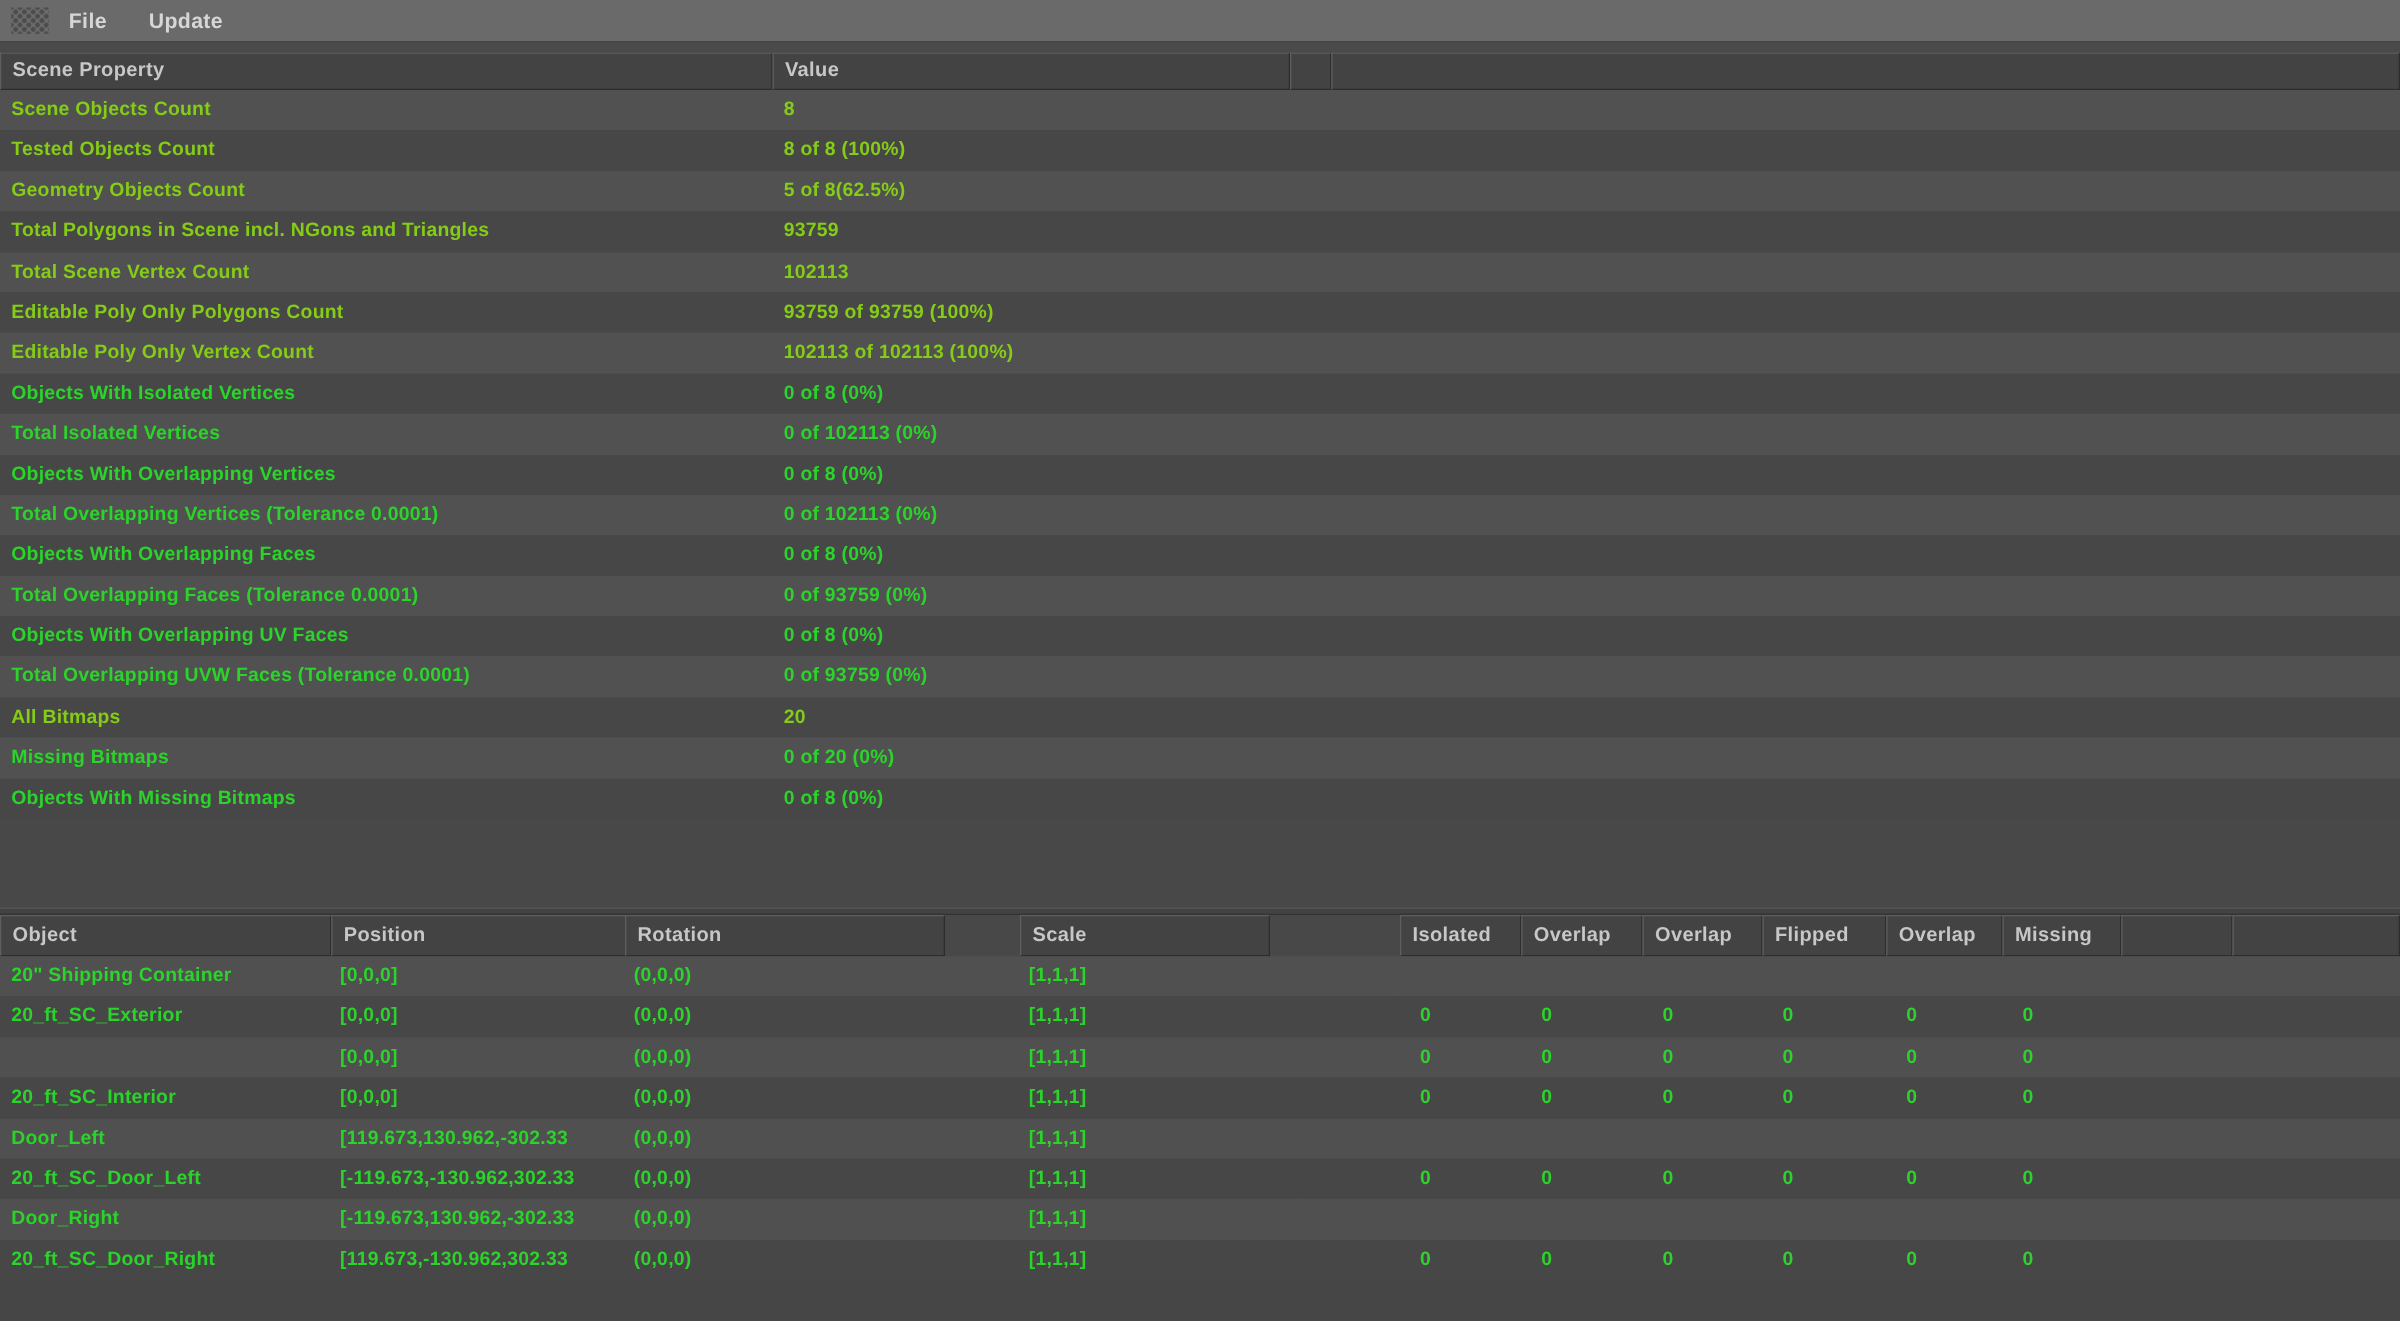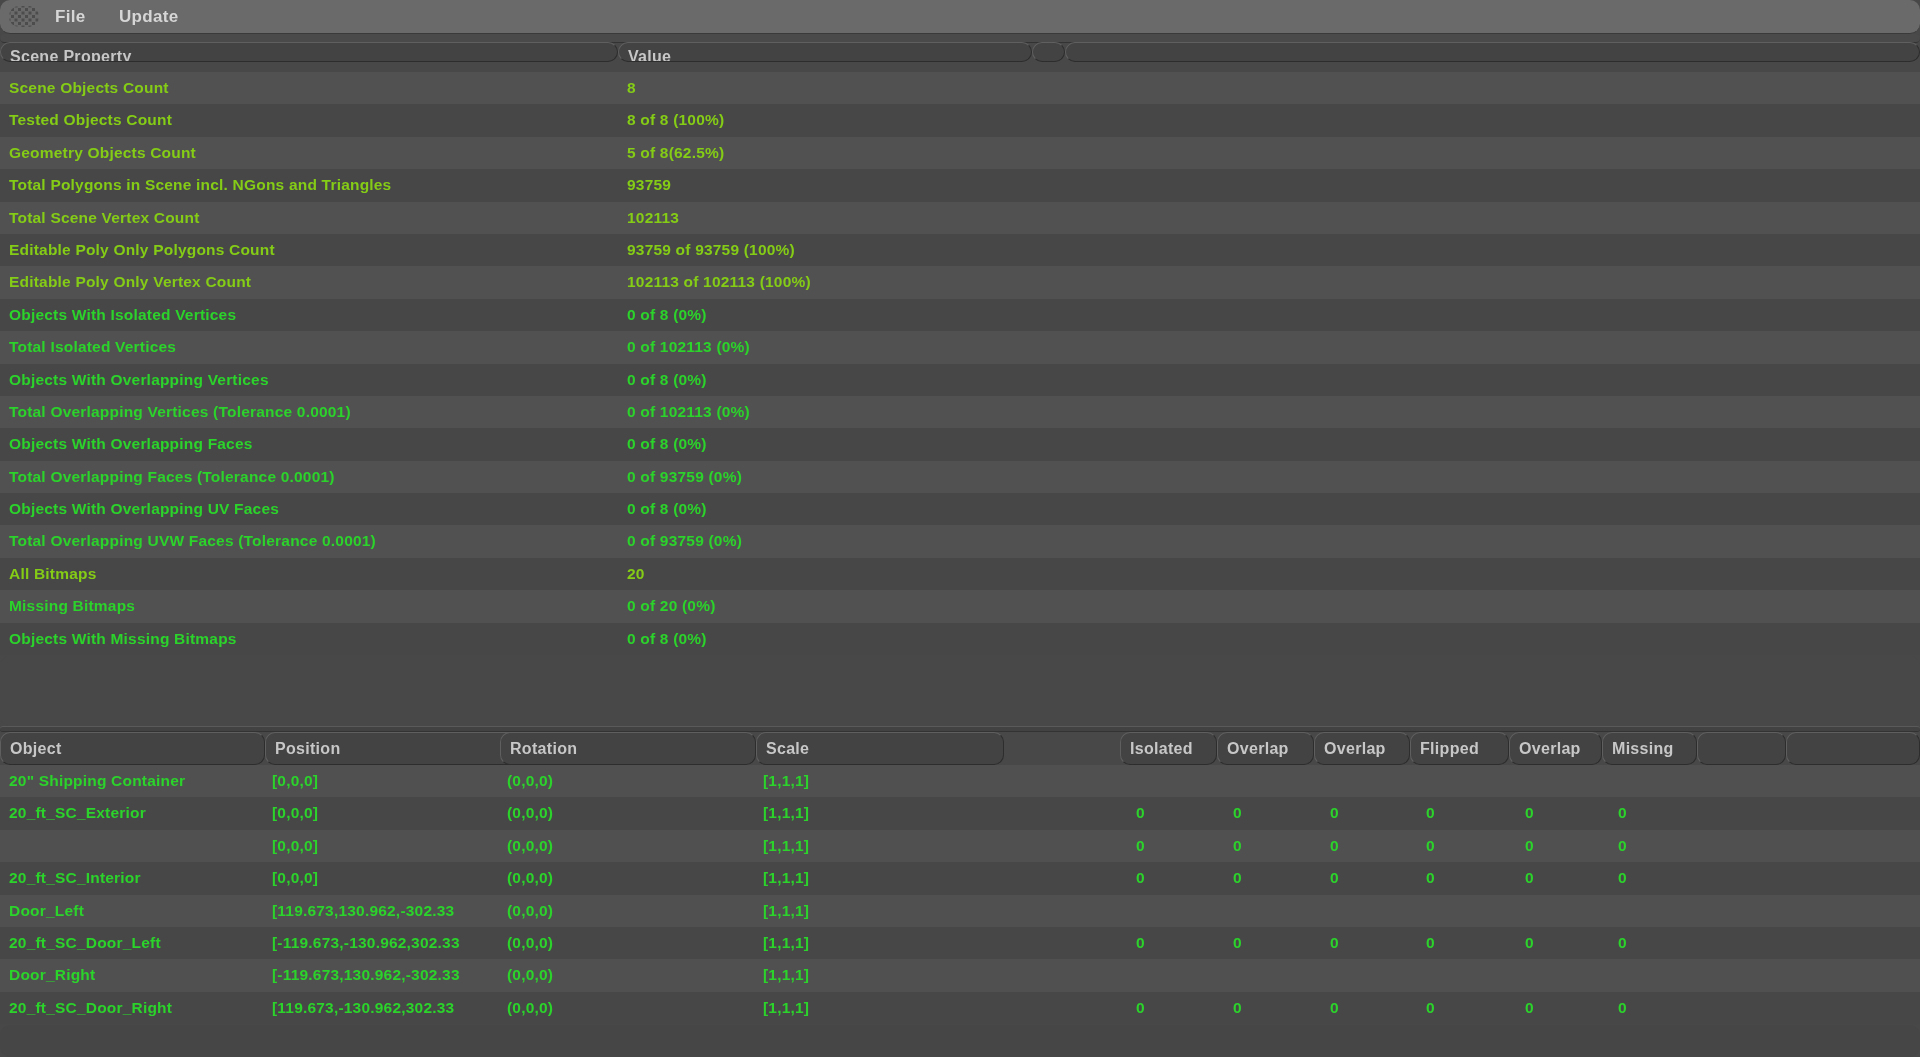--- a/index.html
+++ b/index.html
@@ -3,21 +3,21 @@
 <meta charset="utf-8">
 <style>
   html,body{margin:0;padding:0;}
   body{
     width:1920px;height:1057px;position:relative;overflow:hidden;
     background:#484848;
     font-family:"Liberation Sans",sans-serif;
     font-weight:bold;
     -webkit-font-smoothing:antialiased;
   }
-  .abs{position:absolute;border-radius:10px;}
+  .abs{position:absolute;}
 
   
   .menubar{
     left:0;top:0;width:1920px;height:33px;
     background:#6a6a6a;border-bottom:1px solid #3a3a3a;
   }
   .grip{
     left:9px;top:6px;width:30px;height:21px;
     background-image:
       radial-gradient(circle,#4c4c4c 1.7px,rgba(0,0,0,0) 1.9px),
@@ -33,21 +33,21 @@
   .menu-update{left:119px;}
 
   
   .seam{
     left:0;top:34px;width:1920px;height:8px;
     background:#4a4a4a;border-bottom:1px solid #333;
   }
 
   
   .hcell{
-    top:0;height:20px;line-height:28px;box-sizing:border-box;
+    top:0;height:30px;line-height:28px;box-sizing:border-box;
     background:#434343;color:#c7c7c7;font-size:16px;letter-spacing:.3px;
     border-top:1px solid #5f5f5f;border-left:1px solid #5f5f5f;
     border-bottom:1px solid #2d2d2d;border-right:1px solid #2d2d2d;
     padding-left:9px;white-space:nowrap;overflow:hidden;
   }
 
   
   .scene-header{left:0;top:42px;width:1920px;height:30px;}
   .sh0{left:0;width:618px;}
   .sh1{left:618px;width:414px;}
@@ -67,21 +67,21 @@
   .gap{left:0;top:656px;width:1920px;height:70px;background:#484848;}
   .divider{left:0;top:726px;width:1920px;height:6px;background:#424242;
     border-top:1px solid #5a5a5a;border-bottom:1px solid #333;box-sizing:border-box;}
 
   
   .obj-header{left:0;top:732px;width:1920px;height:33px;}
   .obj-header .hcell{height:33px;line-height:31px;}
   .oc0{left:0;width:265px;}
   .oc1{left:265px;width:255px;}
   .oc2{left:500px;width:256px;}
-  .oc3{left:756px;width:248px;}
+  .oc3{left:816px;width:200px;}
   .oc4{left:1022px;width:98px;margin-top:43px;}
   .oc5{left:1120px;width:97px;}
   .oc6{left:1217px;width:97px;}
   .oc7{left:1314px;width:96px;}
   .oc8{left:1410px;width:99px;}
   .oc9{left:1509px;width:93px;}
   .oc10{left:1602px;width:95px;}
   .oc11{left:1697px;width:89px;}
   .oc12{left:1786px;width:134px;}
 

